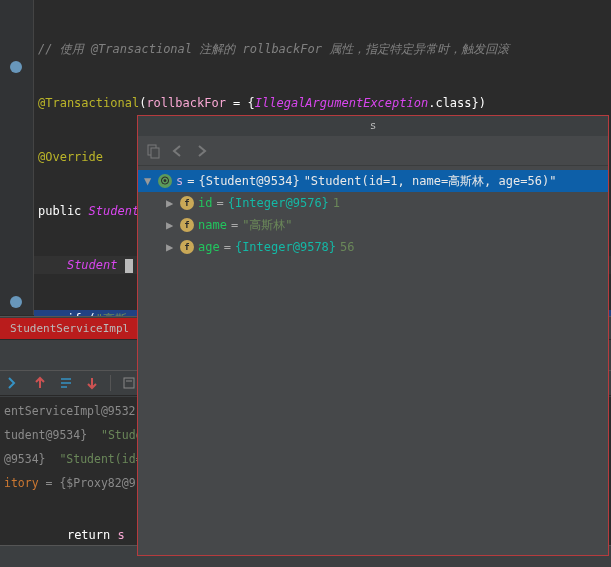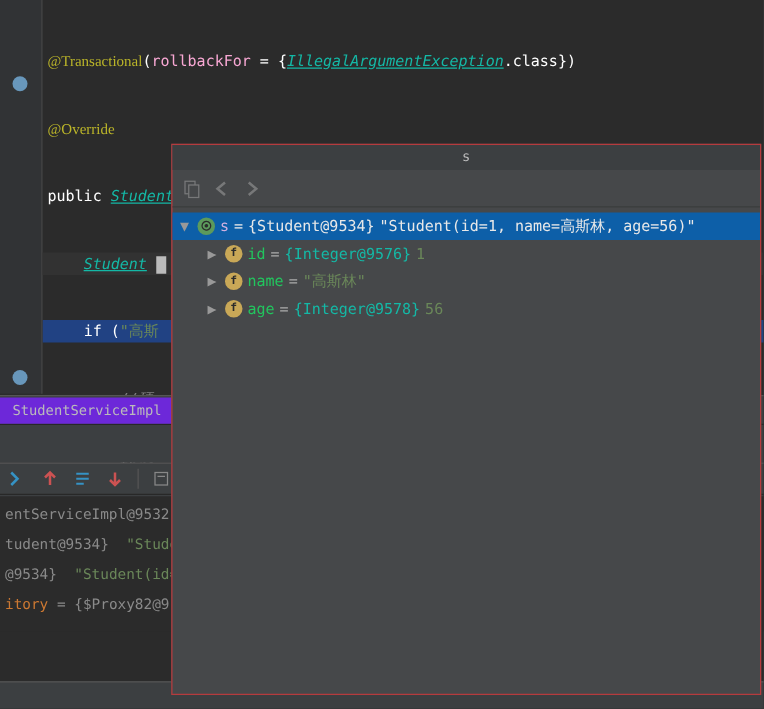--- a/index.html
+++ b/index.html
@@ -29,45 +29,45 @@
   .code-area {
     position: absolute;
     left: 34px; top: 0; right: 0;
     padding: 4px 0;
     line-height: 18px;
     white-space: pre;
     overflow: hidden;
   }
   .line { padding-left: 4px; height: 18px; }
   .comment { color: #808080; font-style: italic; }
-  .anno { color: #bbb529; font-family: Liberation Serif, serif; }
+  .anno { color: #bbb529; }
   .kw { color: #ffffff; }
   .type { color: #f9a8d4; }
-  .class { color: #14b8a6; font-style: italic; text-decoration: underline; }
+  .class { color: #d946ef; font-style: italic; }
   .method { color: #ffc66d; }
   .field { color: #9876aa; }
   .str { color: #6a8759; }
   .param { color: #a9b7c6; font-style: italic; }
   .white { color: #ffffff; }
   .hint { color: #606366; font-style: italic; }
   .cursor-box { background:#bbbbbb; color:#2b2b2b; display:inline-block; width:8px; height:14px; vertical-align:middle; }
   .hl-line { background: #214283; }
   .sel-line { background: #323232; }
   
   .tab-bar {
     position: absolute;
     left: 0; top: 316px;
     width: 611px; height: 24px;
     background: #3c3f41;
     border-top: 1px solid #555;
     border-bottom: 1px solid #282828;
     display: flex;
     align-items: center;
   }
-  .tab { padding: 4px 10px; color: #bbbbbb; font-size: 11px; background:#6d28d9; border-right:1px solid #282828; }
+  .tab { padding: 4px 10px; color: #bbbbbb; font-size: 11px; background:#b91c1c; border-right:1px solid #282828; }
   
   .tool-strip {
     position: absolute;
     left: 0; top: 370px;
     width: 611px; height: 26px;
     background: #3c3f41;
     border-top: 1px solid #555;
     border-bottom: 1px solid #282828;
     display: flex; align-items: center; gap: 10px; padding: 0 6px;
   }
@@ -152,20 +152,21 @@
 </style>
 </head>
 <body>
 
 <div class="gutter">
   <div class="gutter-icon" style="top:61px; background:#6897bb;"></div>
   <div class="gutter-icon" style="top:296px; background:#6897bb;"></div>
 </div>
 
 <div class="code-area">
+  <div class="line"><span class="comment">// 使用 @Transactional 注解的 rollbackFor 属性，指定特定异常时，触发回滚</span></div>
   <div class="line"><span class="anno">@Transactional</span><span class="white">(</span><span class="type">rollbackFor</span><span class="white"> = {</span><span class="class">IllegalArgumentException</span><span class="white">.</span><span class="kw">class</span><span class="white">})</span></div>
   <div class="line"><span class="anno">@Override</span></div>
   <div class="line"><span class="kw">public</span> <span class="class">Student</span> <span class="method">saveStudentWithRollBack</span><span class="white">(</span><span class="class">Student</span> <span class="param">student</span><span class="white">) {   </span><span class="hint">student: "Stu</span></div>
   <div class="line sel-line">    <span class="class">Student</span> <span class="cursor-box"></span> <span class="white">=</span> <span class="field">studentRepository</span><span class="white">.</span><span class="type">save</span><span class="white">(</span><span class="param">student</span><span class="white">);   </span><span class="hint">s: "Student(id=1, nam</span></div>
   <div class="line hl-line">    <span class="kw">if</span> <span class="white">(</span><span class="str">"高斯</span></div>
   <div class="line">        <span class="comment">//硬</span></div>
   <div class="line">        <span class="kw">thro</span></div>
   <div class="line">    <span class="white">}</span></div>
   <div class="line">    <span class="kw">return</span> <span class="type">s</span></div>
   

